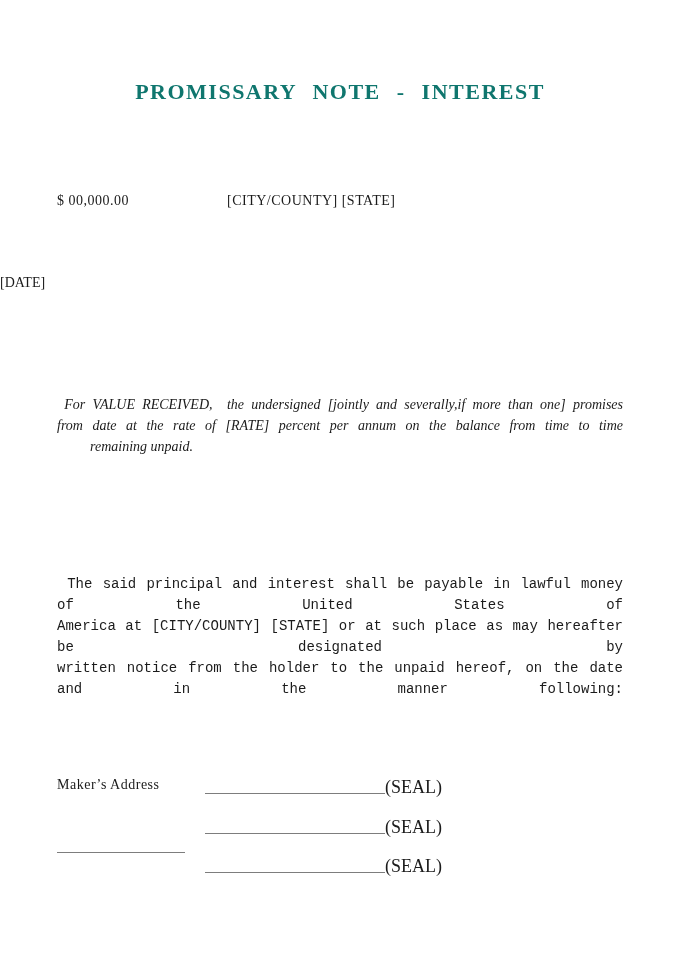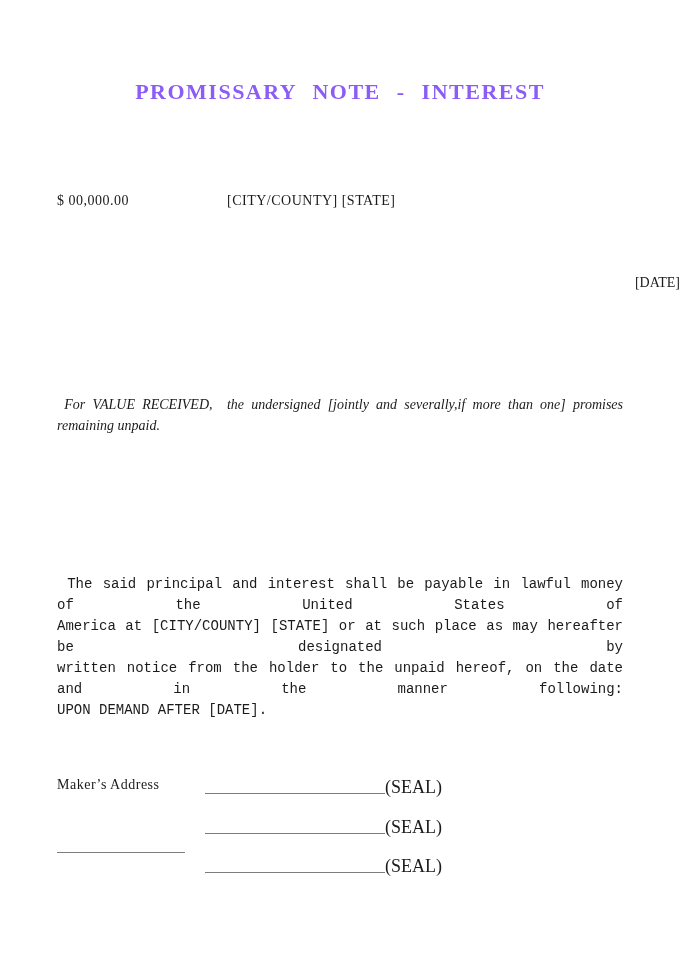--- a/index.html
+++ b/index.html
@@ -20,21 +20,21 @@
     position: absolute;
     top: 79px;
     left: 0;
     width: 680px;
     margin: 0;
     text-align: center;
     font-size: 22px;
     font-weight: bold;
     letter-spacing: 1.5px;
     word-spacing: 9px;
-    color: #8b5cf6;
+    color: #0f766e;
   }
   .header-row {
     position: absolute;
     top: 193px;
     left: 0;
     width: 670px;
     height: 20px;
     font-size: 14px;
   }
   .amount-value {
@@ -47,40 +47,41 @@
     position: absolute;
     left: 227px;
     top: 0;
     letter-spacing: 0.5px;
   }
   .date-row {
     position: absolute;
     top: 275px;
     left: 0;
     width: 680px;
-    text-align: right;
+    text-align: left;
     font-size: 14px;
   }
   .para {
     position: absolute;
     left: 57px;
     width: 566px;
     font-size: 14px;
     line-height: 21px;
   }
   .para-1 { top: 394px; font-style: italic; }
   .para-2 { top: 574px; font-family: Liberation Mono, monospace; }
   .para .line {
     white-space: pre-wrap;
     text-align: justify;
     text-align-last: justify;
   }
   .para .line.last {
     text-align: left;
     text-align-last: left;
+    margin-left: 33px;
   }
   .footer-label {
     position: absolute;
     left: 57px;
     top: 777px;
     font-size: 14px;
     letter-spacing: 0.5px;
   }
   .sig-line {
     position: absolute;
@@ -118,28 +119,28 @@
 
   <div class="header-row">
     <span class="amount-value">$ 00,000.00</span>
     <span class="place-value">[CITY/COUNTY] [STATE]</span>
   </div>
 
   <div class="date-row">[DATE]</div>
 
   <div class="para para-1">
     <div class="line"> For VALUE RECEIVED,  the undersigned [jointly and severally,if more than one] promises</div>
+    <div class="line">from date at the rate of [RATE] percent per annum on the balance from time to time</div>
     <div class="line last">remaining unpaid.</div>
   </div>
 
   <div class="para para-2">
     <div class="line"> The said principal and interest shall be payable in lawful money of the United States of</div>
     <div class="line">America at [CITY/COUNTY] [STATE] or at such place as may hereafter be designated by</div>
     <div class="line">written notice from the holder to the unpaid hereof, on the date and in the manner following:</div>
-    <div class="line last">UPON DEMAND AFTER [DATE].</div>
   </div>
 
   <span class="footer-label">Maker’s Address</span>
 
   <div class="sig-line r1"></div>
   <span class="seal r1">(SEAL)</span>
 
   <div class="sig-line r2"></div>
   <span class="seal r2">(SEAL)</span>
 

